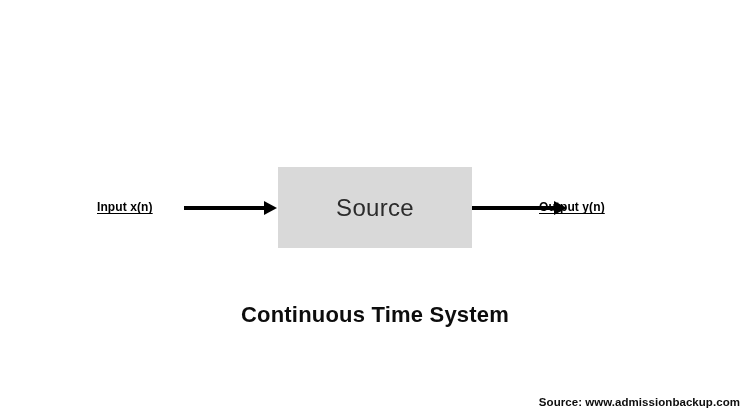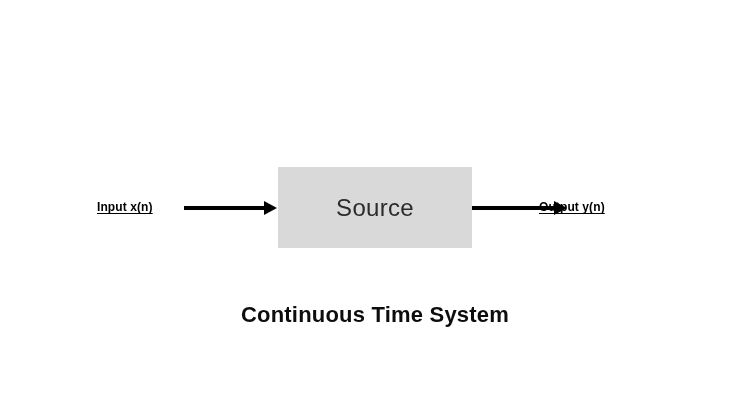--- a/index.html
+++ b/index.html
@@ -151,14 +151,15 @@
 
   <div class="arrow" id="arrow-output">
     <div class="shaft"></div>
     <div class="head"></div>
   </div>
 
   <div class="io-label" id="output-label">Output y(n)</div>
 
   <div id="caption">Continuous Time System</div>
 
+  <div id="source-note">Source: www.admissionbackup.com</div>
 
 </div>
 
 </body></html>

